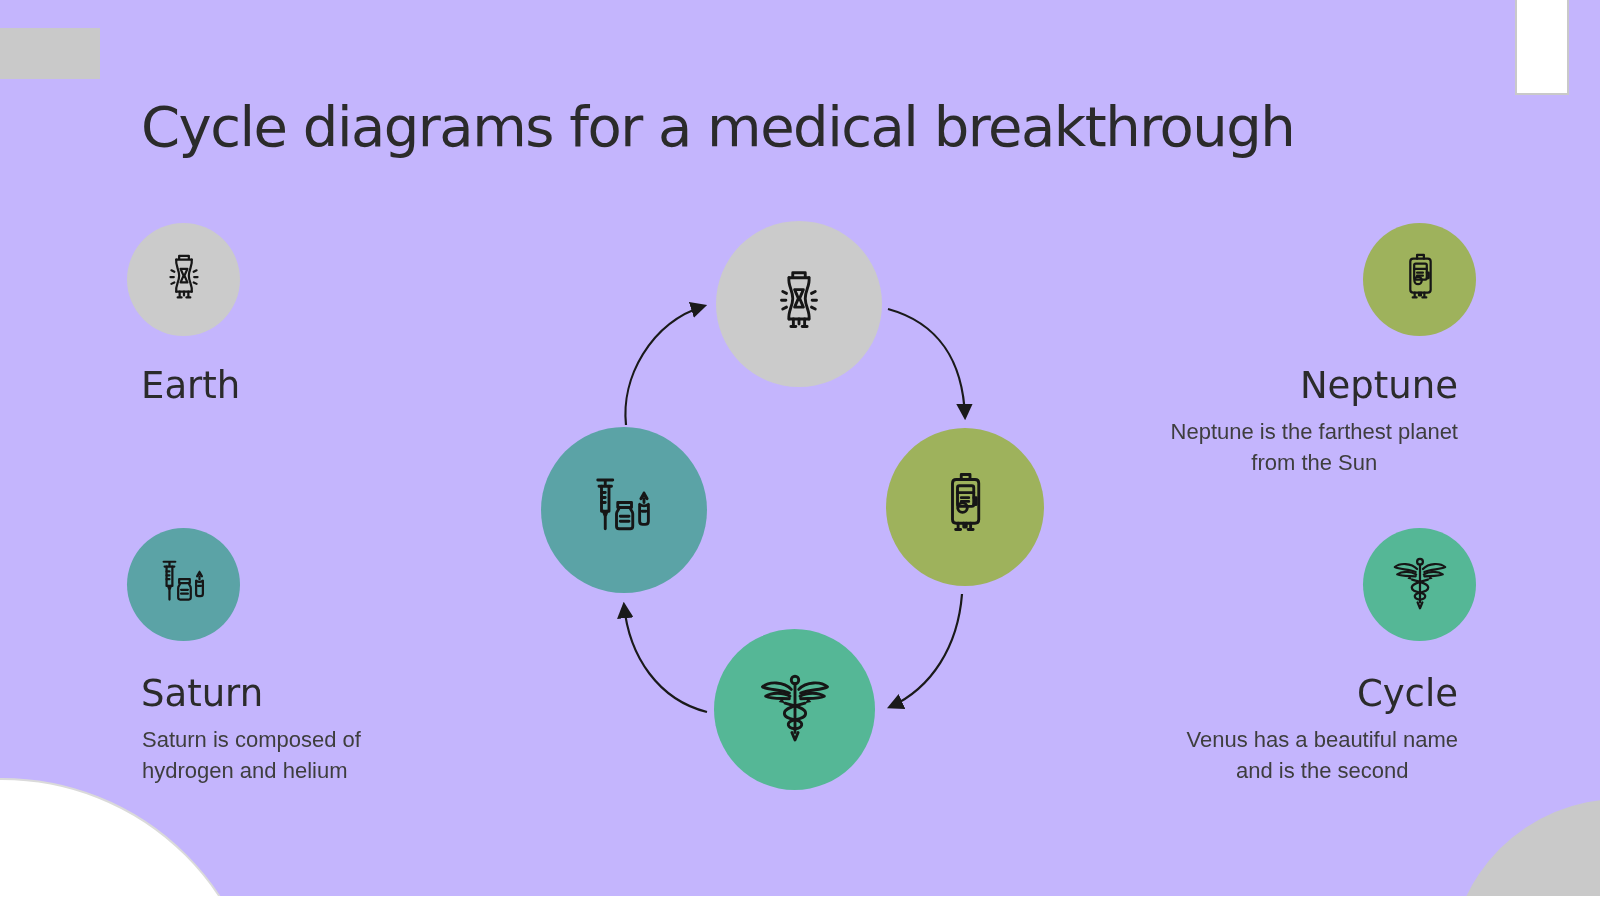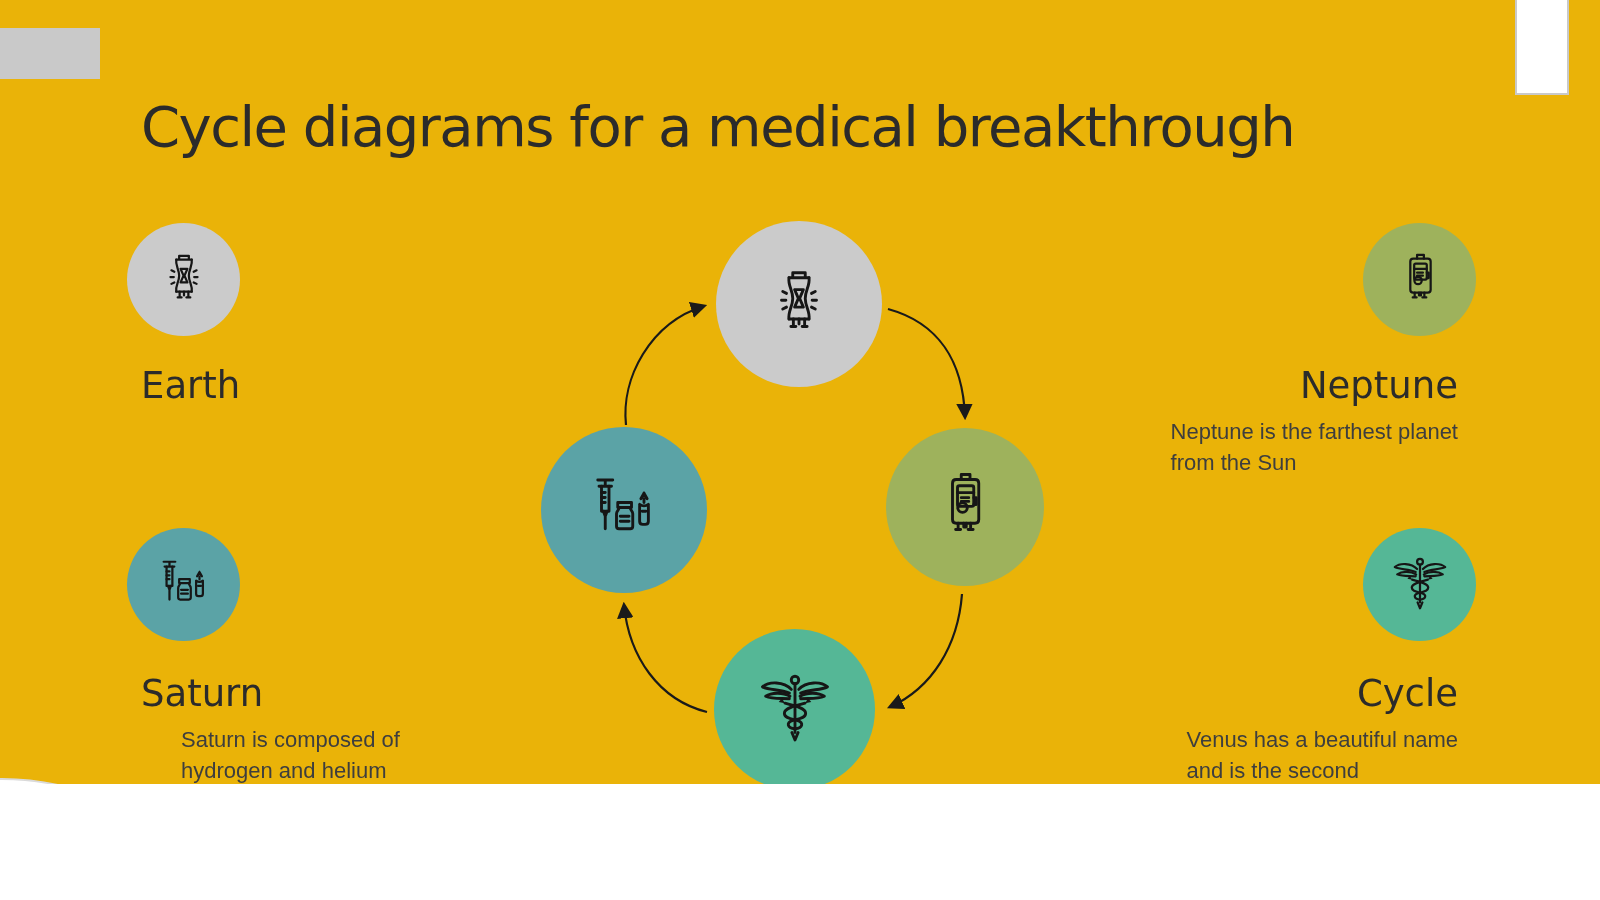--- a/index.html
+++ b/index.html
@@ -1,17 +1,17 @@
 <!DOCTYPE html>
 <html><head>
 <meta charset="utf-8">
 <style>
   html,body { margin:0; padding:0; background:#ffffff; }
   .slide {
-    position:relative; width:1600px; height:784px; background:#eab308;
+    position:relative; width:1600px; height:896px; background:#c4b5fd;
     overflow:hidden; font-family:"Liberation Sans", sans-serif;
   }
   .title {
     position:absolute; left:141px; top:94px; margin:0;
     font-family:"DejaVu Sans", sans-serif; font-weight:500;
     font-size:56px; letter-spacing:-1.5px; color:#2b2b2b; white-space:nowrap;
   }
   .badge, .node {
     position:absolute; border-radius:50%;
     display:flex; align-items:center; justify-content:center;
@@ -21,21 +21,21 @@
   .icon.sm { width:62px; height:62px; }
   .icon.lg { width:80px; height:80px; }
   h2.heading {
     position:absolute; margin:0; font-family:"DejaVu Sans", sans-serif;
     font-weight:400; font-size:37px; line-height:40px; color:#2b2b2b; white-space:nowrap;
   }
   p.desc {
     position:absolute; margin:0; font-size:22px; line-height:31px;
     color:#3e3e3e; white-space:pre-line;
   }
-  .ta-right { text-align:left; }
+  .ta-right { text-align:center; }
   
   .rect-tl { position:absolute; left:0; top:28px; width:100px; height:51px; }
   .rect-tr { position:absolute; left:1515px; top:-4px; width:50px; height:95px;
              background:#ffffff; border:2px solid #c9c9c9; }
   .circ-bl { position:absolute; left:-259px; top:778px; width:518px; height:518px;
              border-radius:50%; border:2px solid #dadada; background:#ffffff; }
   .circ-br { position:absolute; left:1450px; top:799px; width:340px; height:340px;
              border-radius:50%; }
   .arrows { position:absolute; left:0; top:0; width:1600px; height:900px; pointer-events:none; }
   .defs { position:absolute; width:0; height:0; overflow:hidden; }
@@ -106,21 +106,21 @@
       </svg>
   </div>
   <h2 class="heading" style="left:141px; top:366px;text-align:right;">Earth</h2>
 
   <div class="badge" style="left: 127px; top: 528px; background: rgb(91, 163, 166);">
     <svg class="icon sm" fill="none" stroke="#161616" stroke-width="2.3" stroke-linecap="round" stroke-linejoin="round">
         <use href="#sym-syringe-vials"></use>
       </svg>
   </div>
   <h2 class="heading" style="left:141px; top:674px;">Saturn</h2>
-  <p class="desc" style="left:142px; top:724px;margin-left:39px;">Saturn is composed of
+  <p class="desc" style="left:142px; top:724px;">Saturn is composed of
 hydrogen and helium</p>
 
   <div class="badge" style="left: 1363px; top: 223px; background: rgb(158, 178, 92);">
     <svg class="icon sm" fill="none" stroke="#161616" stroke-width="2.3" stroke-linecap="round" stroke-linejoin="round">
         <use href="#sym-blood-bag"></use>
       </svg>
   </div>
   <h2 class="heading ta-right" style="right:142px; top:366px;">Neptune</h2>
   <p class="desc ta-right" style="right:142px; top:416px;margin-left:17px;">Neptune is the farthest planet
 from the Sun</p>

